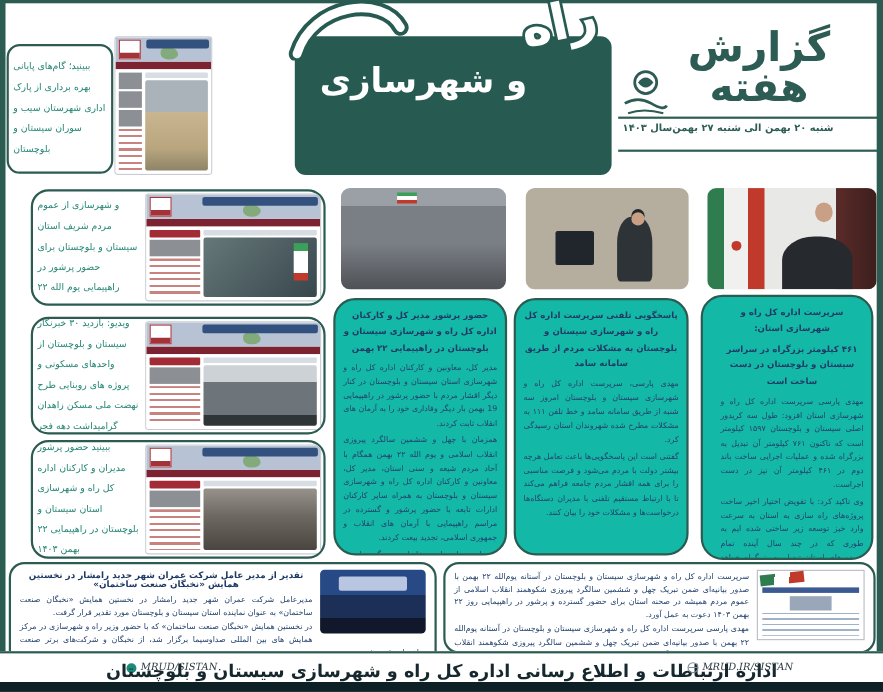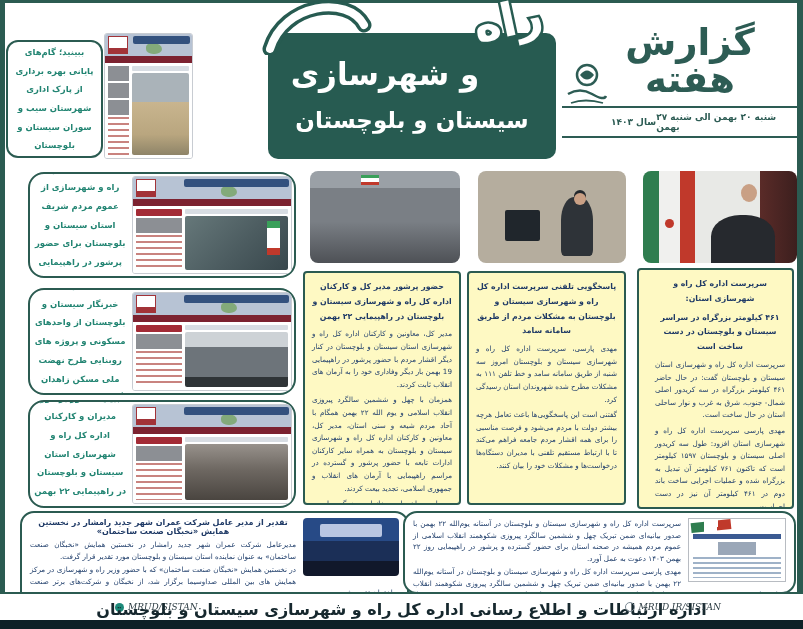--- a/index.html
+++ b/index.html
@@ -16,37 +16,37 @@
   .masthead{left:562px;top:6px;width:236px;height:150px;}
   .mast-title{position:absolute;left:20px;right:0;top:18px;text-align:center;
               font-size:37px;font-weight:bold;color:#2d5c54;direction:rtl;line-height:1;}
   .mast-logo{position:absolute;left:2px;top:56px;width:46px;height:52px;}
   .mast-rule{position:absolute;left:0;width:236px;height:2px;background:#2d5c54;}
   .rule1{top:100px;} .rule2{top:130px;}
   .date-row{position:absolute;left:0;top:106px;width:236px;direction:rtl;display:flex;
             justify-content:space-between;align-items:center;padding:0 4px;box-sizing:border-box;
             color:#2d5c54;font-weight:bold;font-size:9px;}
   .date-range{flex:1;text-align:left;}
-  .year{text-align:center;margin-left:45px;}
+  .year{text-align:center;}
 
   
   .banner{left:268px;top:33px;width:288px;height:126px;background:#275b51;border-radius:10px;}
   .banner-rah{position:absolute;right:14px;top:-36px;font-size:46px;font-weight:bold;color:#fff;
               transform:rotate(-12deg);-webkit-text-stroke:5px #275b51;paint-order:stroke fill;
               direction:rtl;line-height:1;}
   .banner-l2{position:absolute;left:0;right:54px;top:26px;text-align:center;color:#fff;
              font-weight:bold;font-size:31px;direction:rtl;line-height:1;}
   .banner-l3{position:absolute;left:0;right:0;top:76px;text-align:center;color:#fff;
              font-weight:bold;font-size:23px;direction:rtl;line-height:1;}
   .swash{position:absolute;left:-6px;top:-40px;}
 
   
   .capbox{border:2px solid #2b5b51;border-radius:12px;background:#fff;box-sizing:border-box;
           display:flex;align-items:center;justify-content:center;}
-  .cap-text{color:#238573;font-weight:bold;font-size:8.5px;line-height:2.2;text-align:center;
+  .cap-text{color:#238573;font-weight:normal;font-size:8.5px;line-height:2.2;text-align:left;
             direction:rtl;padding:2px 4px;}
   .cap1{left:6px;top:40px;width:97px;height:118px;}
   .rowbox{border:2.5px solid #2b5b51;border-radius:16px;background:#fff;box-sizing:border-box;
           display:flex;flex-direction:row;overflow:hidden;}
   .row2{left:28px;top:172px;width:268px;height:106px;}
   .row3{left:28px;top:288px;width:268px;height:107px;}
   .row4{left:28px;top:400px;width:268px;height:108px;}
   .rowbox .capwrap{width:38%;display:flex;align-items:center;justify-content:center;}
   .rowbox .shotwrap{width:62%;padding:2px;box-sizing:border-box;}
 
@@ -94,32 +94,32 @@
   .photoC .pc-flag{position:absolute;left:0;top:0;width:34%;height:100%;
           background:linear-gradient(90deg,#2f7d4f 0 30%,#f0f0ee 30% 72%,#c0392b 72% 100%);}
   .photoC .pc-emblem{position:absolute;left:14%;top:52%;width:9px;height:9px;border-radius:50%;background:#c0392b;}
   .photoC .pc-dark{position:absolute;right:0;top:0;width:24%;height:100%;
           background:linear-gradient(90deg,#5a2b28,#3c1f1e);}
   .photoC .head{position:absolute;right:26%;top:14%;width:16px;height:18px;border-radius:50%;background:#c9a085;}
   .photoC .torso{position:absolute;right:14%;bottom:0;width:42%;height:52%;
           border-radius:45% 45% 0 0;background:#26292e;}
 
   
-  .artbox{border:2px solid #2b5b51;border-radius:4px;background:#fef9c3;box-sizing:border-box;
+  .artbox{border:2px solid #2b5b51;border-radius:20px;background:#14b8a6;box-sizing:border-box;
           padding:7px 7px;direction:rtl;overflow:hidden;}
   .art1{left:303px;top:271px;width:158px;height:234px;}
   .art2{left:467px;top:271px;width:159px;height:234px;}
   .art3{left:637px;top:268px;width:157px;height:241px;padding-left:16px;}
   .art-head{color:#1f3a66;font-weight:bold;font-size:7.8px;line-height:1.9;text-align:center;margin:0 0 4px;}
   .art-body p{color:#24426e;font-size:7.2px;line-height:1.75;text-align:justify;margin:0 0 3px;}
 
   
   .botbox{border:2px solid #2b5b51;border-radius:14px;background:#fff;box-sizing:border-box;
           padding:5px 8px;direction:rtl;overflow:hidden;}
-  .botL{left:20px;top:511px;width:389px;height:107px;}
+  .botL{left:8px;top:511px;width:389px;height:107px;}
   .botR{left:403px;top:511px;width:393px;height:83px;}
   .bot-head{color:#1f3a66;font-weight:bold;font-size:8px;text-align:center;margin:0 0 3px;}
   .botbox p{color:#24426e;font-size:7.2px;line-height:1.6;text-align:justify;margin:0 0 2px;}
   .conf{float:right;width:96px;height:58px;border-radius:4px;margin-left:7px;position:relative;
         background:linear-gradient(180deg,#274a86 0 40%,#1b2f57 40% 75%,#11182b 75% 100%);}
   .conf::before{content:"";position:absolute;left:18%;top:10%;width:64%;height:22%;background:#b9c6e2;border-radius:2px;}
   .doc{float:right;width:96px;height:62px;background:#fff;border:1px solid #b8bcc2;margin-left:7px;position:relative;}
   .doc-flag{position:absolute;left:2px;top:2px;width:42%;height:10px;transform:rotate(-6deg);
         background:linear-gradient(100deg,#2f7d4f 0 33%,#fff 33% 66%,#c0392b 66% 100%);}
   .doc-title{position:absolute;top:15px;left:4px;right:4px;height:5px;background:#3b5a92;}
@@ -167,21 +167,20 @@
     <div class="mast-rule rule2"></div>
   </div>
 
   <div class="abs banner">
     <svg class="swash" width="120" height="62" viewBox="0 0 120 62">
       <path d="M8 56 C 22 10, 86 2, 102 32" fill="none" stroke="#275b51" stroke-width="15" stroke-linecap="round"></path>
       <path d="M8 56 C 22 10, 86 2, 102 32" fill="none" stroke="#ffffff" stroke-width="8" stroke-linecap="round"></path>
     </svg>
     <div class="banner-rah">راه</div>
     <div class="banner-l2">و شهرسازی</div>
-    <div class="banner-l3">سیستان و بلوچستان</div>
   </div>
 
   <div class="abs capbox cap1">
     <div class="cap-text">ببینید؛ گام‌های پایانی بهره برداری از پارک اداری شهرستان سیب و سوران سیستان و بلوچستان</div>
   </div>
   <div class="abs shot1">
     <div class="site vert">
       <div class="s-head">
         <div class="s-logo"></div>
         <div class="s-map"></div>
@@ -316,21 +315,20 @@
       <p>مهدی پارسی، سرپرست اداره کل راه و شهرسازی سیستان و بلوچستان امروز سه شنبه از طریق سامانه سامد و خط تلفن ۱۱۱ به مشکلات مطرح شده شهروندان استان رسیدگی کرد.</p>
       <p>گفتنی است این پاسخگویی‌ها باعث تعامل هرچه بیشتر دولت با مردم می‌شود و فرصت مناسبی را برای همه اقشار مردم جامعه فراهم می‌کند تا با ارتباط مستقیم تلفنی با مدیران دستگاه‌ها درخواست‌ها و مشکلات خود را بیان کنند.</p>
 
     </div>
   </div>
 
   <div class="abs artbox art3">
     <div class="art-head">سرپرست اداره کل راه و شهرسازی استان:</div>
     <div class="art-head">۴۶۱ کیلومتر بزرگراه در سراسر سیستان و بلوچستان در دست ساخت است</div>
     <div class="art-body">
-      <p>سرپرست اداره کل راه و شهرسازی استان سیستان و بلوچستان گفت: در حال حاضر ۴۶۱ کیلومتر بزرگراه در سه کریدور اصلی شمال- جنوب، شرق به غرب و نوار ساحلی استان در حال ساخت است.</p>
       <p>مهدی پارسی سرپرست اداره کل راه و شهرسازی استان افزود: طول سه کریدور اصلی سیستان و بلوچستان ۱۵۹۷ کیلومتر است که تاکنون ۷۶۱ کیلومتر آن تبدیل به بزرگراه شده و عملیات اجرایی ساخت باند دوم در ۴۶۱ کیلومتر آن نیز در دست اجراست.</p>
       <p>وی تاکید کرد: با تفویض اختیار اخیر ساخت پروژه‌های راه سازی به استان به سرعت وارد خیز توسعه زیر ساختی شده ایم به طوری که در چند سال آینده تمام کریدورهای استان تبدیل به بزرگراه خواهد شد.</p>
 
     </div>
   </div>
 
   <div class="abs botbox botL">
     <div class="conf"></div>
     <div class="bot-head">تقدیر از مدیر عامل شرکت عمران شهر جدید رامشار در نخستین همایش «نخبگان صنعت ساختمان»</div>
     <p>مدیرعامل شرکت عمران شهر جدید رامشار در نخستین همایش «نخبگان صنعت ساختمان» به عنوان نماینده استان سیستان و بلوچستان مورد تقدیر قرار گرفت.</p>

